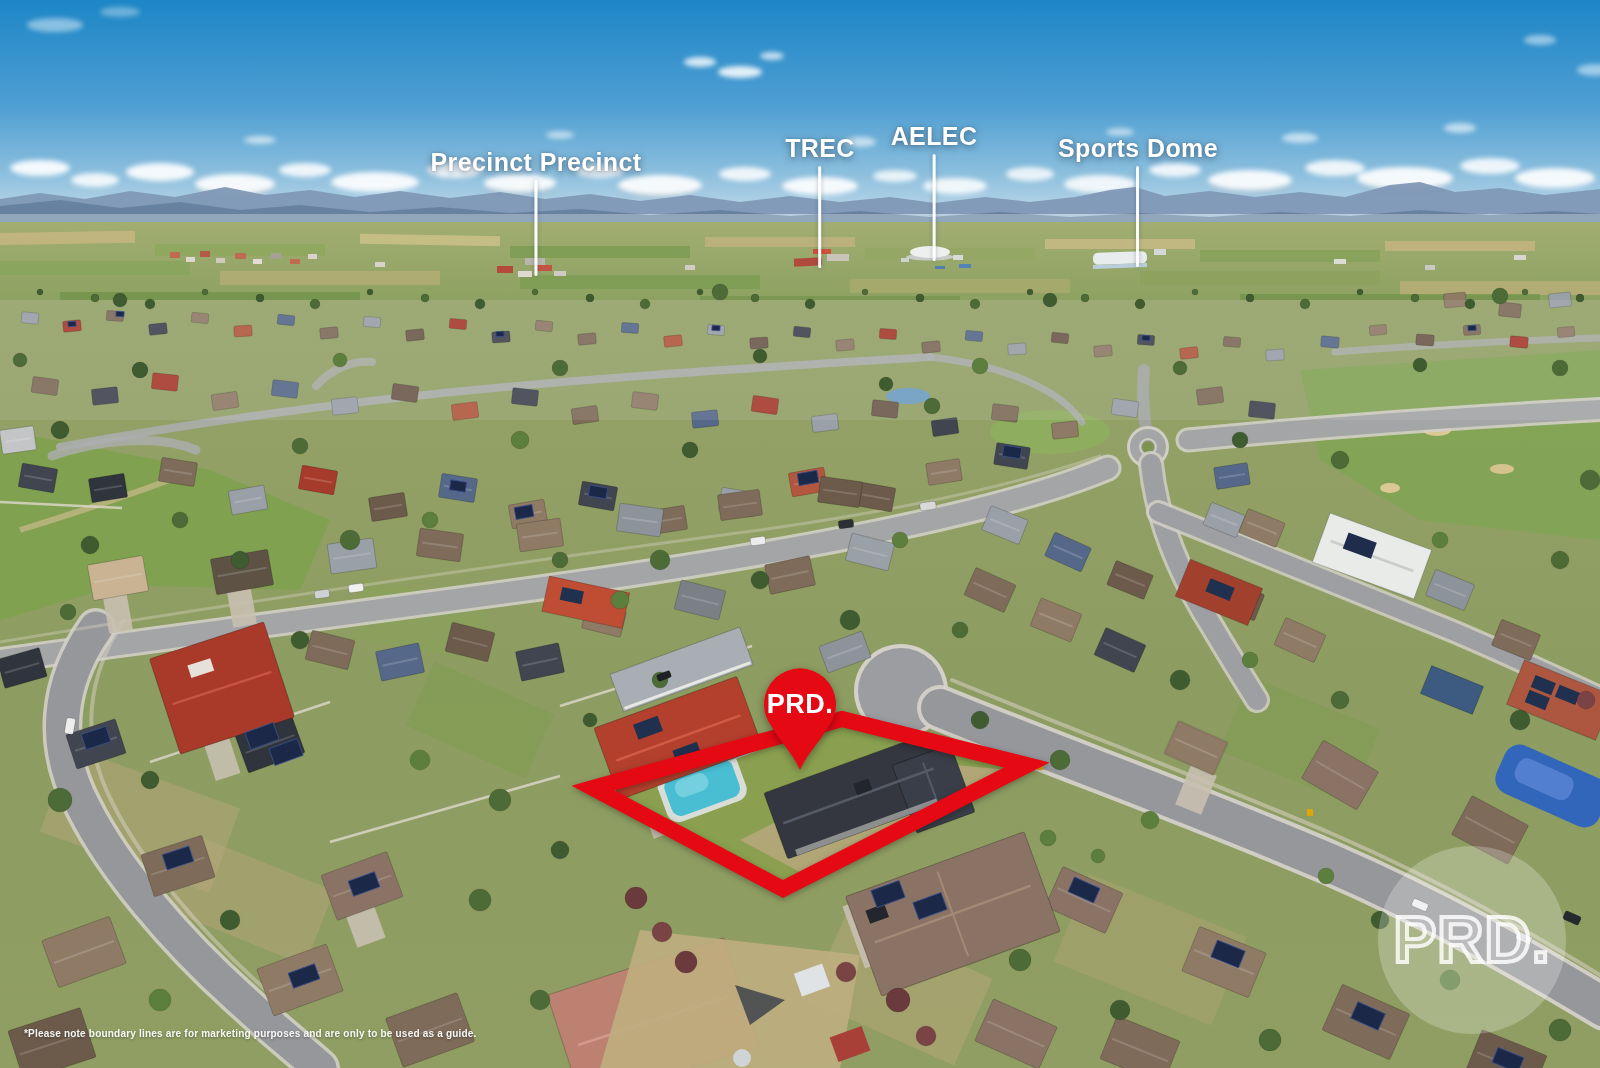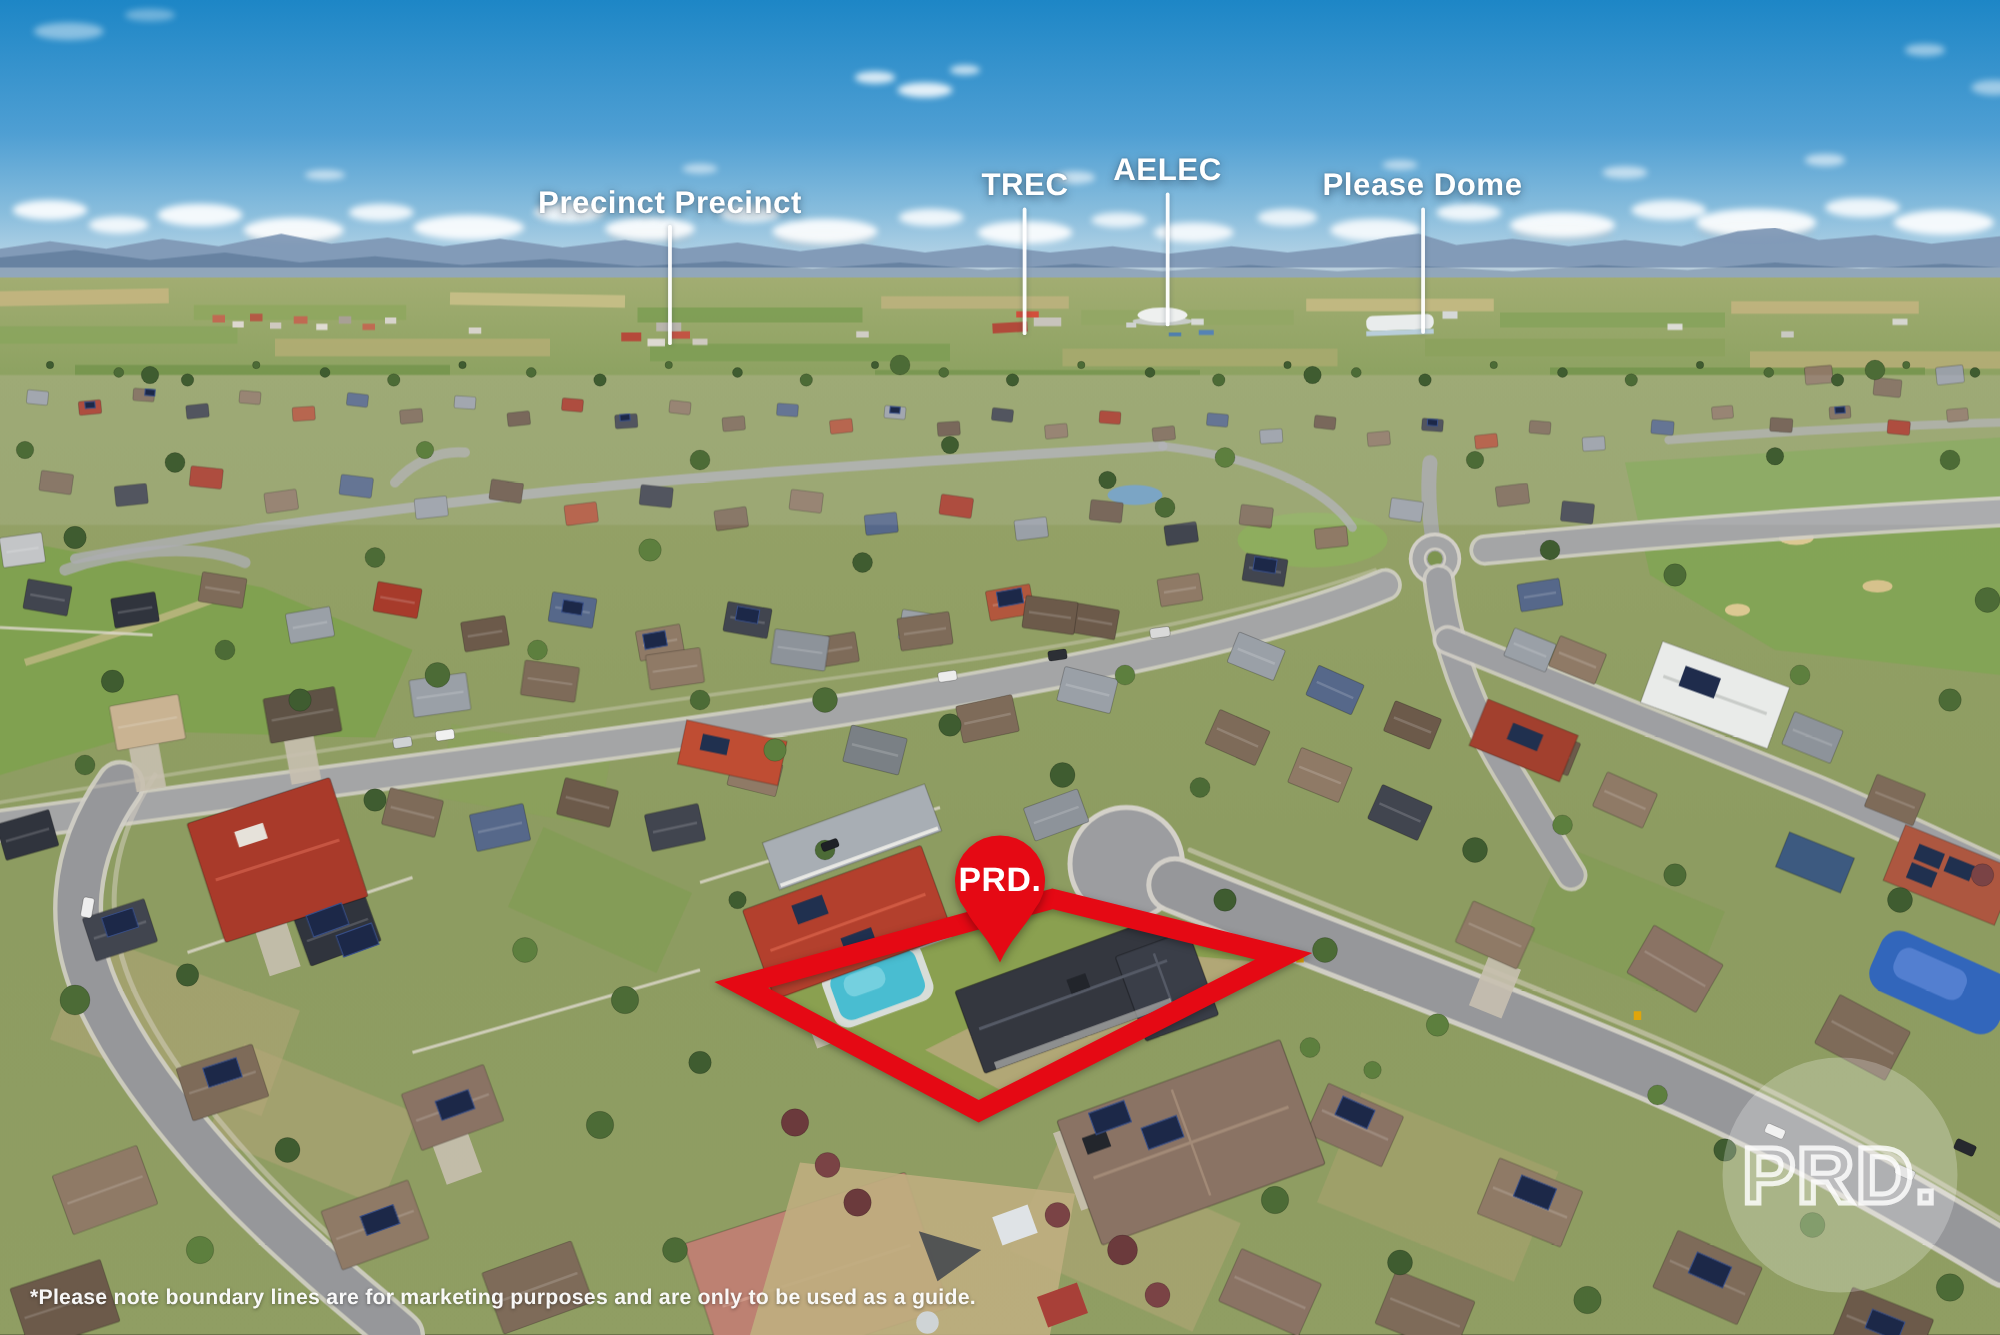--- a/index.html
+++ b/index.html
@@ -12,21 +12,21 @@
   .landmark .ll{color:#fff;font-size:25px;font-weight:bold;letter-spacing:.4px;white-space:nowrap;
     text-shadow:0 2px 7px rgba(25,45,65,.55),0 0 2px rgba(40,60,80,.35);line-height:29px;}
   .landmark .lline{width:3px;background:rgba(255,255,255,.96);margin-top:3px;border-radius:2px;
     box-shadow:0 0 4px rgba(40,60,80,.35);}
 
   .watermark{position:absolute;left:1378px;top:846px;width:188px;height:188px;border-radius:50%;
     background:rgba(255,255,255,.24);display:flex;align-items:center;justify-content:center;z-index:7;}
   .watermark .wm-text{font-size:64px;font-weight:bold;letter-spacing:1px;color:rgba(255,255,255,.16);
     -webkit-text-stroke:4px rgba(255,255,255,.82);}
 
-  .disclaimer{position:absolute;left:24px;top:1028px;color:rgba(255,255,255,.95);font-size:17px;
+  .disclaimer{position:absolute;left:24px;top:1028px;color:rgba(255,255,255,.95);font-size:10px;
     font-weight:bold;letter-spacing:.2px;text-shadow:0 1px 3px rgba(0,0,0,.4);z-index:7;}
 
   .pin-shadow{filter:drop-shadow(0 3px 4px rgba(0,0,0,.35));}
   .bnd-shadow{filter:drop-shadow(0 2px 3px rgba(0,0,0,.3));}
 </style>
 </head>
 <body>
 
 <div class="scene">
 
@@ -925,21 +925,21 @@
 </div>
 <div class="landmark" style="left:934px;top:122px">
   <span class="ll">AELEC</span>
   <span class="lline" style="height:107px"></span>
 </div>
 <div class="landmark" style="left:820px;top:134px">
   <span class="ll">TREC</span>
   <span class="lline" style="height:102px"></span>
 </div>
 <div class="landmark" style="left:1138px;top:134px">
-  <span class="ll">Please Dome</span>
+  <span class="ll">Sports Dome</span>
   <span class="lline" style="height:101px"></span>
 </div>
 
 <div class="watermark">
   <span class="wm-text">PRD.</span>
 </div>
 <div class="disclaimer">*Please note boundary lines are for marketing purposes and are only to be used as a guide.</div>
 
 </div>
 

